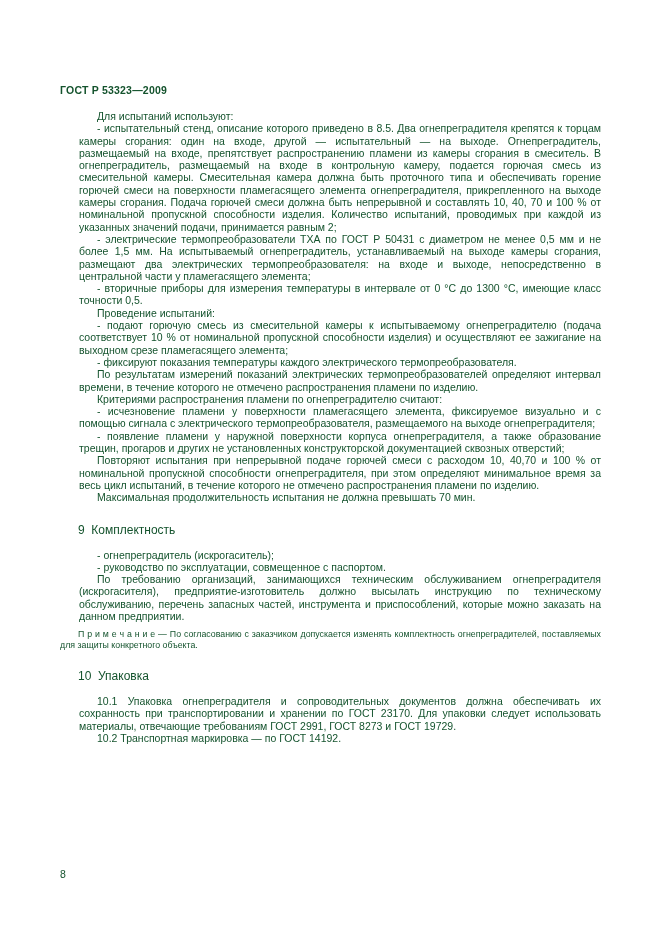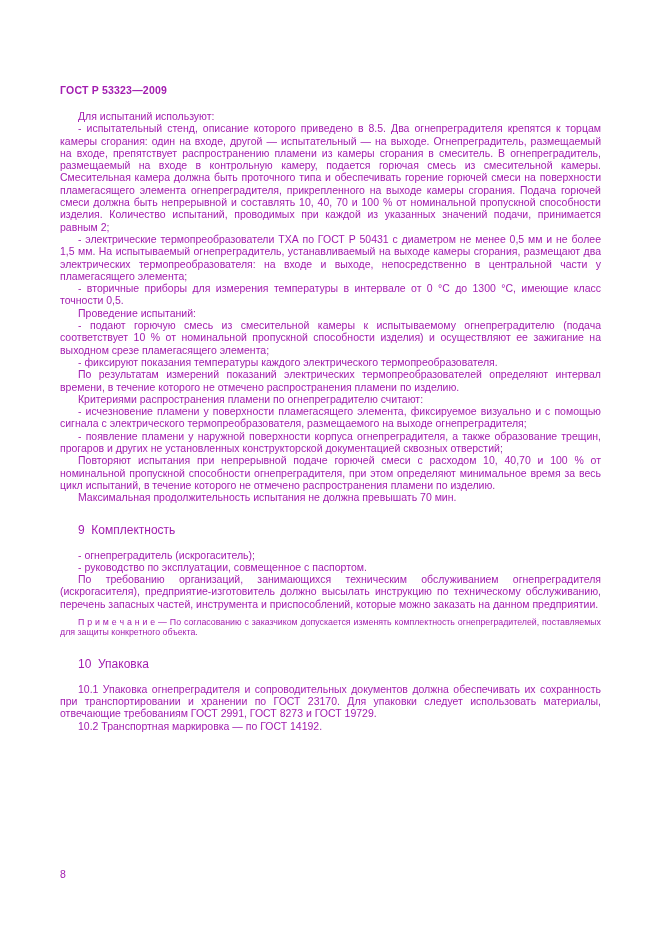--- a/index.html
+++ b/index.html
@@ -8,41 +8,42 @@
     width: 661px;
     height: 936px;
     font-family: "Liberation Sans", sans-serif;
   }
   .page {
     position: relative;
     width: 661px;
     height: 936px;
     background: #ffffff;
     overflow: hidden;
-    color: #a21caf;
+    color: #14532d;
   }
   .doc-header {
     position: absolute;
     top: 84px;
     left: 60px;
     font-size: 10.5px;
     font-weight: bold;
     letter-spacing: 0.2px;
   }
   .content {
     position: absolute;
     top: 110px;
     left: 60px;
     width: 541px;
   }
   .content p.body {
     font-size: 10.5px;
     line-height: 12.3px;
     text-align: justify;
     text-indent: 18px;
+    margin-left: 19px;
   }
   .content h2.heading {
     font-size: 12px;
     font-weight: normal;
     margin: 19px 0 12px 18px;
     white-space: pre;
   }
   .content p.note {
     font-size: 8.8px;
     line-height: 10.4px;

